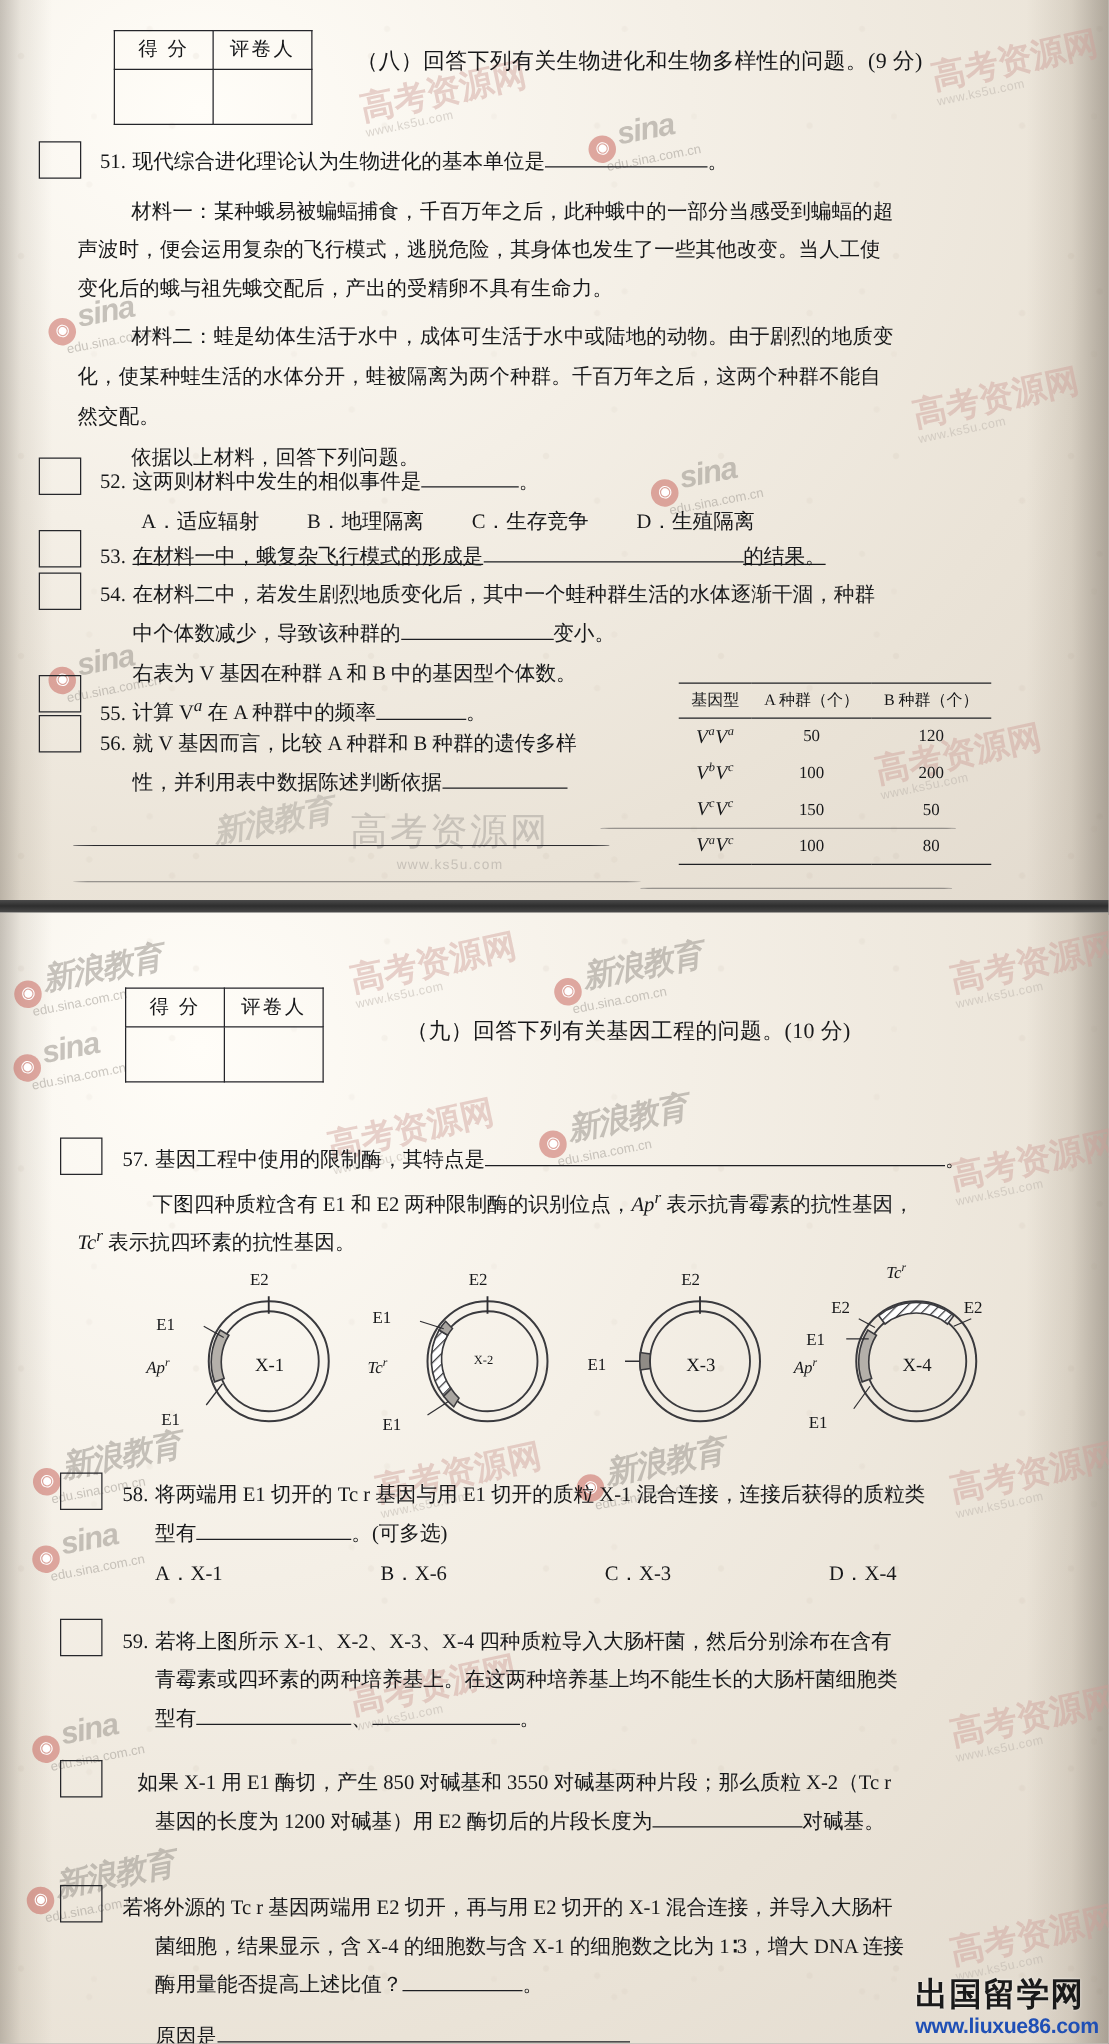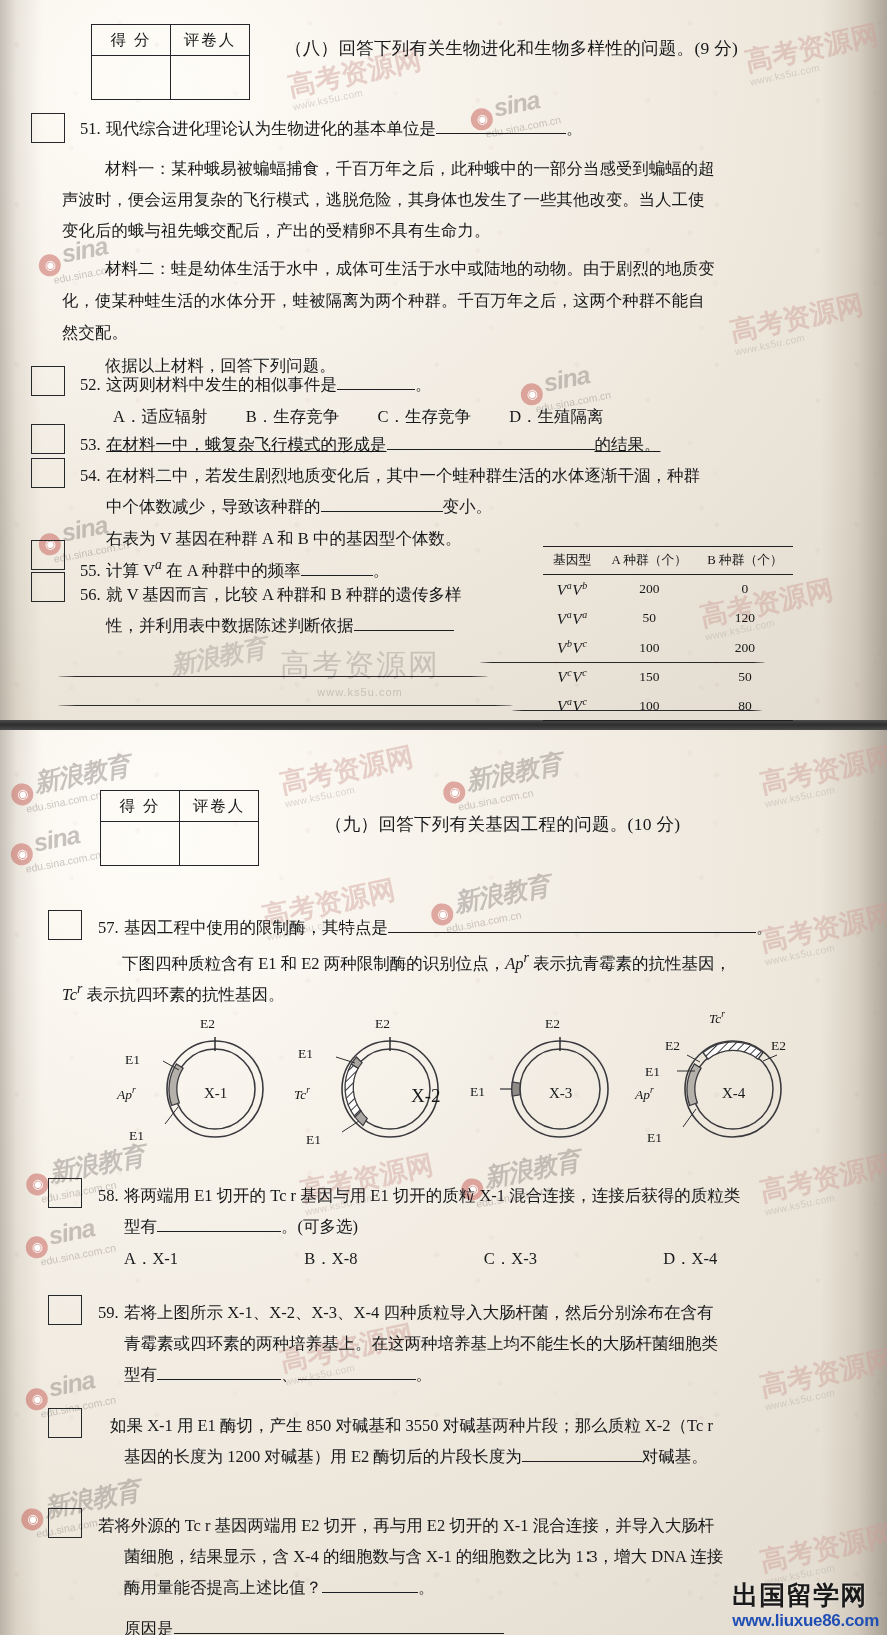--- a/index.html
+++ b/index.html
@@ -304,21 +304,21 @@
 
       <div class="para" style="left:105px; top:352px;">依据以上材料，回答下列问题。</div>
 
       <div class="qbox" style="left:31px; top:366px;"></div>
       <div class="qline" style="left:80px; top:372px;">
         <span class="qnum">52.</span><span>这两则材料中发生的相似事件是</span><span class="fill" style="width:78px;"></span><span>。</span>
       </div>
       <div class="qline" style="left:113px; top:404px;">
         <span>A．适应辐射</span>
         <span style="display:inline-block;width:30px;"></span>
-        <span>B．生存竞争</span>
+        <span>B．地理隔离</span>
         <span style="display:inline-block;width:30px;"></span>
         <span>C．生存竞争</span>
         <span style="display:inline-block;width:30px;"></span>
         <span>D．生殖隔离</span>
       </div>
 
       <div class="qbox" style="left:31px; top:424px;"></div>
       <div class="qline" style="left:80px; top:432px;text-decoration:underline;">
         <span class="qnum">53.</span><span>在材料一中，蛾复杂飞行模式的形成是</span><span class="fill" style="width:208px;"></span><span>的结果。</span>
       </div>
@@ -353,25 +353,20 @@
 
       <table class="gtable" style="left:543px; top:546px;">
         <thead>
           <tr>
             <th>基因型</th>
             <th>A 种群（个）</th>
             <th>B 种群（个）</th>
           </tr>
         </thead>
         <tbody>
-          <tr>
-            <td class="gt-geno"><span>V</span><sup>a</sup><span>V</span><sup>b</sup></td>
-            <td>200</td>
-            <td>0</td>
-          </tr>
           <tr>
             <td class="gt-geno"><span>V</span><sup>a</sup><span>V</span><sup>a</sup></td>
             <td>50</td>
             <td>120</td>
           </tr>
           <tr>
             <td class="gt-geno"><span>V</span><sup>b</sup><span>V</span><sup>c</sup></td>
             <td>100</td>
             <td>200</td>
           </tr>
@@ -529,21 +524,21 @@
 
             <path d="M 21.3 35.0 A 48 48 0 0 1 26.5 28.0 L 32.0 33.8 A 40 40 0 0 0 28.1 39.2 Z" fill="#a9a5a0" stroke="#3a3a3e" stroke-width="1.2"></path>
             <line x1="60" y1="8" x2="60" y2="22" stroke="#2e2e32" stroke-width="1.5"></line>
             <line x1="6" y1="28" x2="25" y2="34" stroke="#2e2e32" stroke-width="1"></line>
             <line x1="12" y1="103" x2="29" y2="92" stroke="#2e2e32" stroke-width="1"></line>
           </svg>
           <div class="plab" style="left:45px; top:-16px;">E2</div>
           <div class="plab" style="left:-32px; top:14px;">E1</div>
           <div class="plab ital" style="left:-36px; top:54px;"><span>Tc</span><sup>r</sup></div>
           <div class="plab" style="left:-24px; top:100px;">E1</div>
-          <div class="plab" style="left:49px; top:52px; font-size:19px;margin-left:32px;">X-2</div>
+          <div class="plab" style="left:49px; top:52px; font-size:10px;">X-2</div>
         </div>
 
         <div class="plasmid" style="left:500px; top:24px;">
           <svg width="120" height="120" viewBox="0 0 120 120">
             <circle cx="60" cy="60" r="48" fill="none" stroke="#3a3a3e" stroke-width="1.6"></circle>
             <circle cx="60" cy="60" r="40" fill="none" stroke="#3a3a3e" stroke-width="1.5"></circle>
 
             <path d="M 12.3 53.0 A 48 48 0 0 0 12.3 67.0 L 20.2 65.8 A 40 40 0 0 1 20.2 54.2 Z" fill="#8f8b86" stroke="#3a3a3e" stroke-width="1.2"></path>
             <line x1="60" y1="8" x2="60" y2="22" stroke="#2e2e32" stroke-width="1.5"></line>
             <line x1="-2" y1="60" x2="12" y2="60" stroke="#2e2e32" stroke-width="1.2"></line>
@@ -585,21 +580,21 @@
       <div class="qbox" style="left:48px; top:448px;"></div>
       <div class="qline" style="left:98px; top:453px;">
         <span class="qnum">58.</span><span>将两端用 E1 切开的 Tc r 基因与用 E1 切开的质粒 X-1 混合连接，连接后获得的质粒类</span>
       </div>
       <div class="qline" style="left:124px; top:484px;">
         <span>型有</span><span class="fill" style="width:124px;"></span><span>。(可多选)</span>
       </div>
       <div class="qline" style="left:124px; top:516px;">
         <span>A．X-1</span>
         <span style="display:inline-block;width:118px;"></span>
-        <span>B．X-8</span>
+        <span>B．X-6</span>
         <span style="display:inline-block;width:118px;"></span>
         <span>C．X-3</span>
         <span style="display:inline-block;width:118px;"></span>
         <span>D．X-4</span>
       </div>
 
       <div class="qbox" style="left:48px; top:565px;"></div>
       <div class="qline" style="left:98px; top:570px;">
         <span class="qnum">59.</span><span>若将上图所示 X-1、X-2、X-3、X-4 四种质粒导入大肠杆菌，然后分别涂布在含有</span>
       </div>

